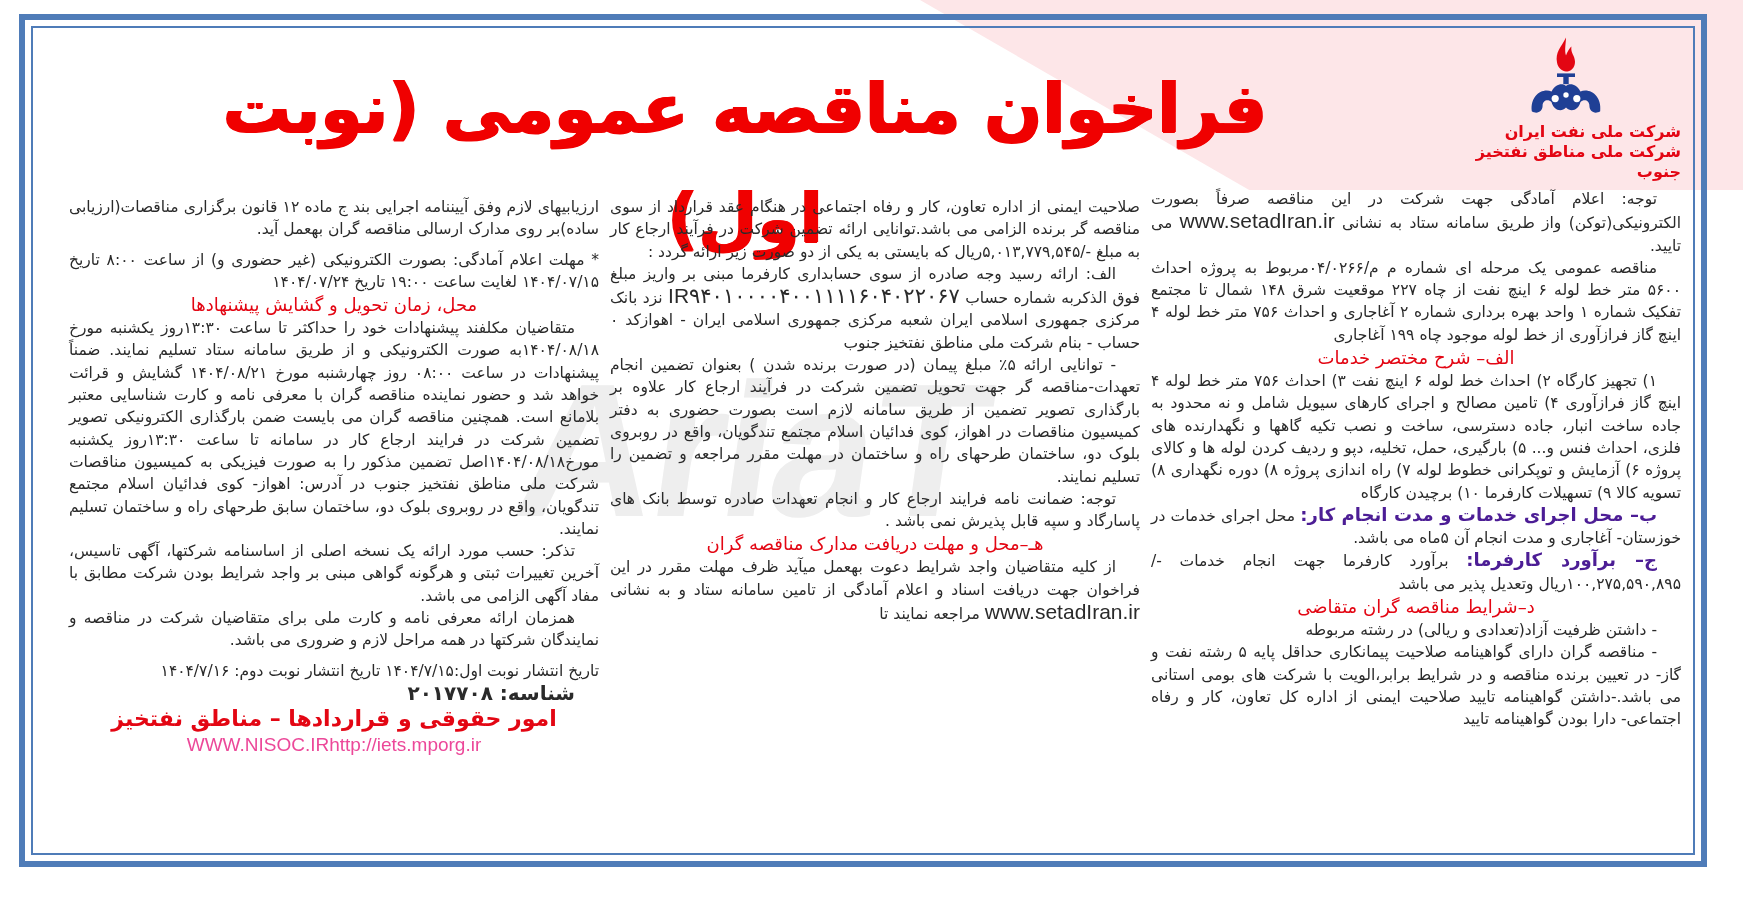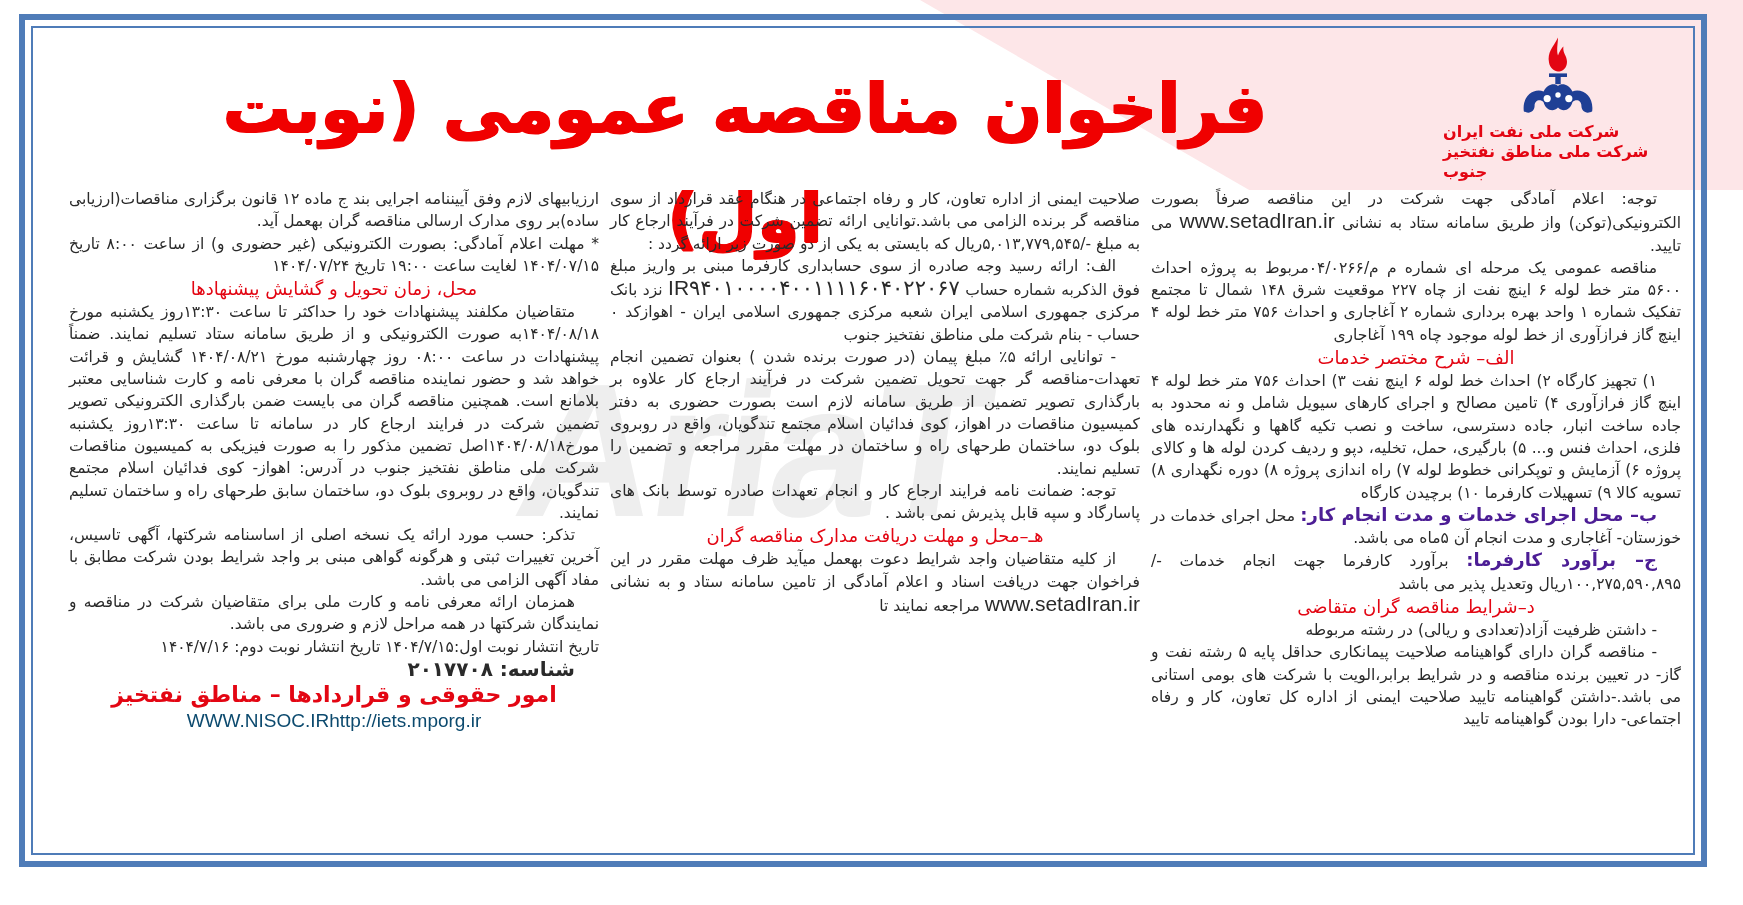--- a/index.html
+++ b/index.html
@@ -22,22 +22,22 @@
   }
   .frame-outer {
     position:absolute; left:19px; top:14px; width:1688px; height:853px;
     border:6px solid #4f7cb8; box-sizing:border-box;
   }
   .frame-inner {
     position:absolute; left:31px; top:26px; width:1664px; height:829px;
     border:2px solid #4f7cb8; box-sizing:border-box;
   }
   .logo-block {
-    position:absolute; right:70px; top:32px; width:230px; height:150px;
-    text-align:left;
+    position:absolute; right:62px; top:32px; width:230px; height:150px;
+    text-align:right;
   }
   .logo-icon { width:90px; height:90px; margin:0 auto; display:block; }
   .company-name {
     color:#e30613; font-weight:bold; font-size:16px; line-height:20px;
     font-family:"DejaVu Sans", sans-serif;
   }
   .main-title {
     position:absolute; left:195px; top:54px; width:1100px; height:110px;
     color:#f00000; font-weight:900; font-size:68px; line-height:110px;
     text-align:center; font-family:"DejaVu Sans", sans-serif;
@@ -46,35 +46,35 @@
   }
   .col {
     position:absolute; top:188px; width:530px;
     font-size:15.5px; line-height:22.3px; text-align:justify;
     text-align-last:right; color:#2a2a2a;
   }
   .col-right { right:62px; }
   .col-mid { right:603px; width:530px; }
   .col-left { right:1144px; width:530px; }
   .col p { margin:0; text-indent:24px; }
-  .col p.noind { text-indent:0; }
+  .col p.noind { text-indent:0;margin-top:8px; }
   .sec-h {
     color:#e30613; font-weight:normal; font-size:18px; line-height:24px;
     text-align:right; text-align-last:center;
   }
   .inline-h { color:#4c1d95; font-weight:bold; font-size:18px; }
   .ltr { direction:ltr; unicode-bidi:embed; font-family:"Liberation Sans", sans-serif; font-size:21px; }
   .shenase { font-weight:bold; font-size:20px; text-indent:0; }
   .footer-org {
     color:#e30613; font-weight:bold; font-size:22px; text-align:left;
     text-align-last:center; line-height:30px;
   }
   .footer-url {
     text-align:right; text-align-last:center; direction:ltr;
-    font-family:"Liberation Sans", sans-serif; font-size:19px; color:#0c4a6e;
+    font-family:"Liberation Sans", sans-serif; font-size:19px; color:#ec4899;
   }
 </style>
 </head>
 <body>
 
 <div class="wm-band"></div>
 <div class="wm-text">AriaT</div>
 
 <div class="frame-outer"></div>
 <div class="frame-inner"></div>

